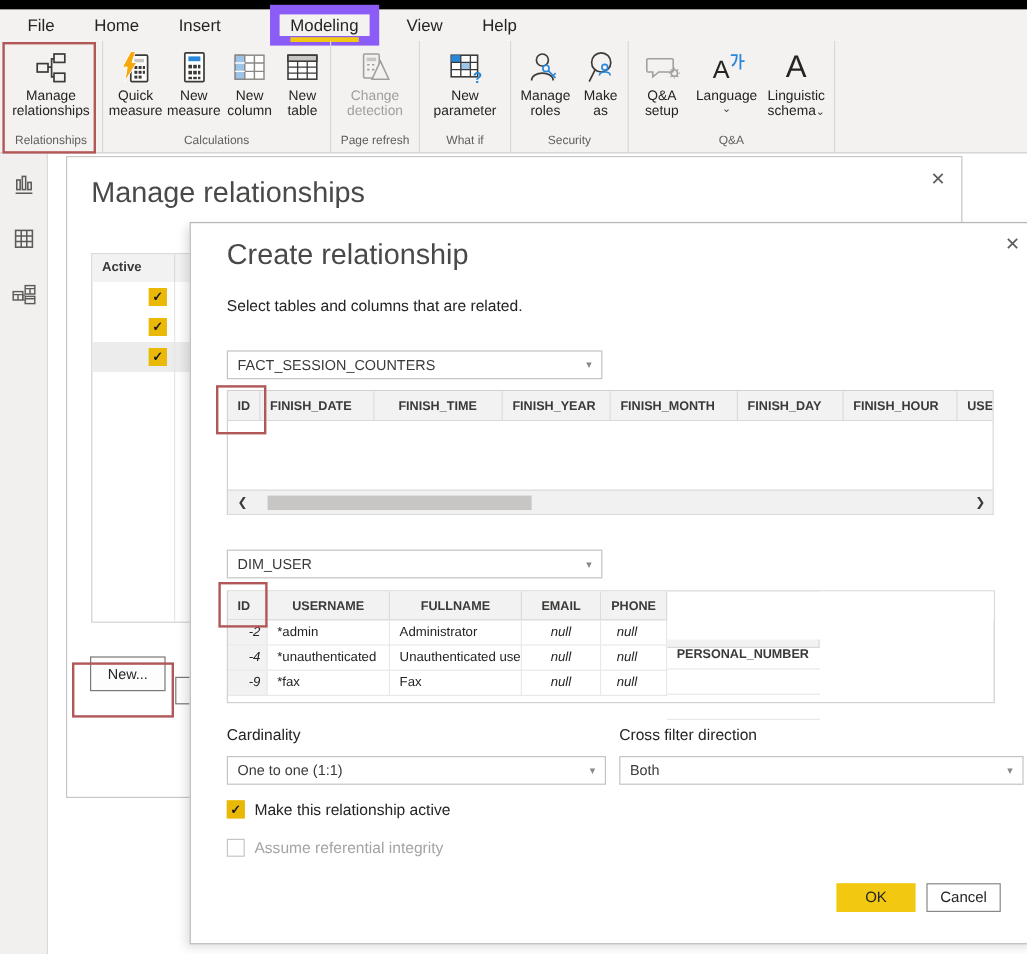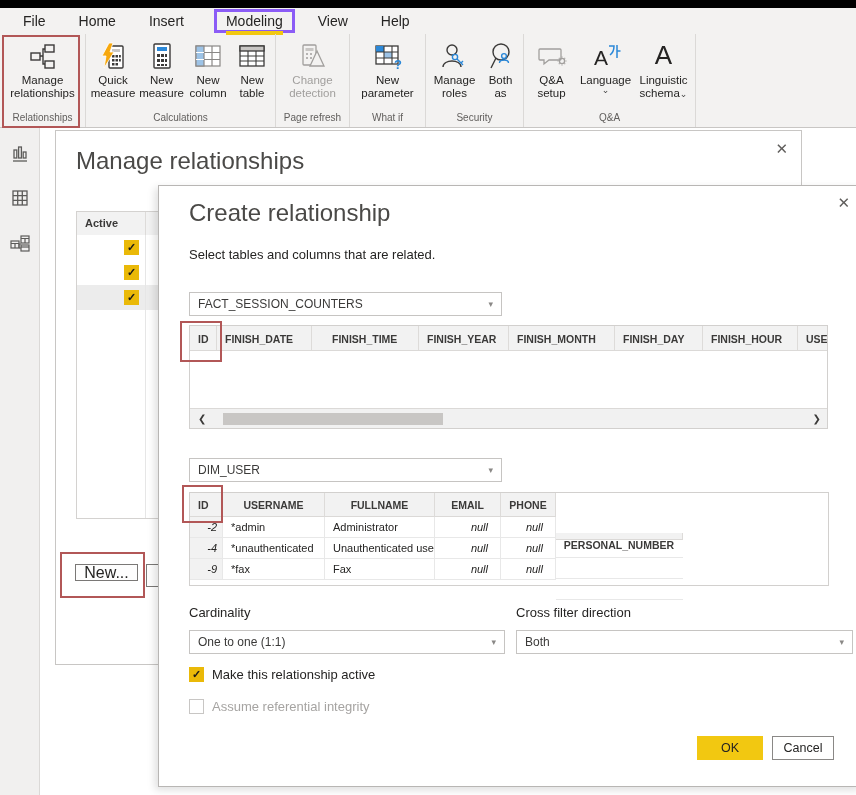--- a/index.html
+++ b/index.html
@@ -3,21 +3,21 @@
 <meta charset="utf-8">
 <style>
   * { margin:0; padding:0; box-sizing:border-box; }
   html,body { width:856px; height:795px; overflow:hidden; }
   body { font-family:"Liberation Sans", sans-serif; background:#fff; color:#252423; position:relative; }
 
   
   .titlebar { height:8px; background:#000; }
   .menubar { height:26px; background:#f3f2f1; display:flex; align-items:center; font-size:14px; }
   .menu-item { padding:2px 10px; margin-left:13px; color:#252423; position:relative; white-space:nowrap; }
-  .menu-item.boxed { border:3px solid #8b5cf6; padding:1px 9px; margin-left:20px; }
+  .menu-item.boxed { border:8px solid #8b5cf6; padding:1px 9px; margin-left:31px; }
   .menu-underline { position:absolute; left:9px; right:9px; bottom:-5px; height:4px; background:#F2C811; }
 
   .ribbon { height:94px; background:#f3f2f1; border-bottom:1px solid #c8c6c4; display:flex; }
   .rgroup { display:flex; flex-direction:column; border-right:1px solid #dbd9d7; position:relative; }
   .rgroup-buttons { flex:1; display:flex; justify-content:center; align-items:flex-start; padding-top:5px; }
   .rbtn { display:flex; flex-direction:column; align-items:center; font-size:11.5px; line-height:1.15; text-align:center; padding:0 2px; color:#252423; }
   .rbtn .ricon { height:33px; display:flex; align-items:center; justify-content:center; margin-bottom:2px; }
   .rbtn.disabled { color:#a19f9d; }
   .rgroup-label { font-size:10px; color:#605e5c; text-align:center; padding-bottom:4px; }
   .chev { font-size:9px; color:#444; line-height:.8; }
@@ -45,21 +45,21 @@
   .at-row .c1 { width:69px; border-right:1px solid #e6e6e6; display:flex; align-items:center; justify-content:flex-end; padding-right:6px; }
   .at-row .cfill { flex:1; }
   .at-row.selected { background:#ececec; }
   .at-filler { flex:1; display:flex; }
   .at-filler .c1 { width:69px; border-right:1px solid #e6e6e6; }
 
   .cb { width:15px; height:15px; border:1px solid #8a8886; background:#fff; display:flex; align-items:center; justify-content:center; font-size:11px; font-weight:bold; color:#1b1a19; flex:0 0 auto; }
   .cb.checked { background:#EAB908; border-color:#EAB908; }
   .cb.disabled { border-color:#c8c6c4; }
 
-  .new-btn { position:absolute; left:19px; top:433px; width:63px; height:17px; background:#fdfdfd; border:1px solid #7a7876; font-size:16px; display:flex; align-items:center; justify-content:center; }
+  .new-btn { position:absolute; left:19px; top:416px; width:63px; height:29px; background:#fdfdfd; border:1px solid #7a7876; font-size:12px; display:flex; align-items:center; justify-content:center; }
   .edit-sliver { position:absolute; left:90px; top:433px; width:20px; height:23px; background:#fdfdfd; border:1px solid #7a7876; }
 
   
   .create-dialog { left:158px; top:57px; width:704px; height:602px; border:1px solid #b8b6b4; box-shadow:-3px 3px 8px rgba(0,0,0,.13); z-index:2; }
   .cr-title { position:absolute; left:30px; top:13px; font-size:24px; font-weight:300; color:#4a4947; }
   .create-dialog .close-x { right:11px; top:8px; }
   .cr-sub { position:absolute; left:30px; top:61px; font-size:13px; }
 
   .dd { position:absolute; height:24px; border:1px solid #c6c4c2; background:#fff; display:flex; align-items:center; justify-content:space-between; padding:0 8px; font-size:12px; color:#3b3a39; }
   .dd .caret { color:#8a8886; font-size:9px; }
@@ -83,21 +83,21 @@
   .t2-row { display:flex; height:21px; }
   .t2-row.hdr { height:24px; background:#fff; font-weight:bold; font-size:10.5px; color:#3b3a39; }
   .t2-row.hdr > div { background:#f2f2f2; border-right:1px solid #dddbd9; border-bottom:1px solid #dbd9d7; padding-top:6px; }
   .t2-row.hdr > .cfill { background:#fff; border:none; }
   .t2c0{width:33px;} .t2c1{width:102px;text-align:center;} .t2c2{width:110px;} .t2c3{width:66px;} .t2c4{width:55px;} .t2c5{width:127px;margin-top:40px;} .cfill{flex:1;}
   .t2-row.hdr .cc { text-align:center; }
   .t2-row.hdr .cl { padding-left:8px; }
   .t2 .cell { border-right:1px solid #e8e8e8; border-bottom:1px solid #e8e8e8; display:flex; align-items:center; overflow:hidden; white-space:nowrap; }
   .t2 .id-cell { background:#f2f2f2; justify-content:flex-end; padding-right:5px; font-style:italic; }
   .t2 .txt-cell { padding-left:8px; }
-  .t2 .null-cell { justify-content:flex-end; padding-right:12px; font-style:italic; }
+  .t2 .null-cell { justify-content:flex-end; padding-right:24px; font-style:italic; }
 
   .redbox-id1 { position:absolute; left:-10px; top:-5px; width:42px; height:41px; border:2px solid #b25757; z-index:3; }
   .redbox-id2 { position:absolute; left:-8px; top:-8px; width:41px; height:38px; border:2px solid #b25757; z-index:3; }
 
   .field-label { position:absolute; font-size:13px; color:#252423; }
   .lbl-card { left:30px; top:419px; }
   .lbl-cross { left:357px; top:419px;text-align:center; }
 
   .option { position:absolute; display:flex; align-items:center; gap:8px; font-size:13px; }
   .opt1 { left:30px; top:481px; }
@@ -257,21 +257,21 @@
       </div>
       <div class="rbtn" style="width:40px;">
         <span class="ricon">
           <svg width="28" height="28" viewBox="0 0 28 28" fill="none" stroke-width="1.4">
             <circle cx="14" cy="10" r="8" stroke="#3b3a39"></circle>
             <path d="M4 26 L9 16" stroke="#3b3a39"></path>
             <circle cx="17" cy="14" r="2.4" stroke="#2b88d8"></circle>
             <path d="M12.5 21 c0-4 9-4 9 0" stroke="#2b88d8"></path>
           </svg>
         </span>
-        <span>Both as</span>
+        <span>Make as</span>
       </div>
     </div>
     <div class="rgroup-label">Security</div>
   </div>
 
   <div class="rgroup" style="width:172px;">
     <div class="rgroup-buttons">
       <div class="rbtn" style="width:50px;">
         <span class="ricon">
           <svg width="30" height="28" viewBox="0 0 30 28" fill="none" stroke="#a19f9d" stroke-width="1.3">

